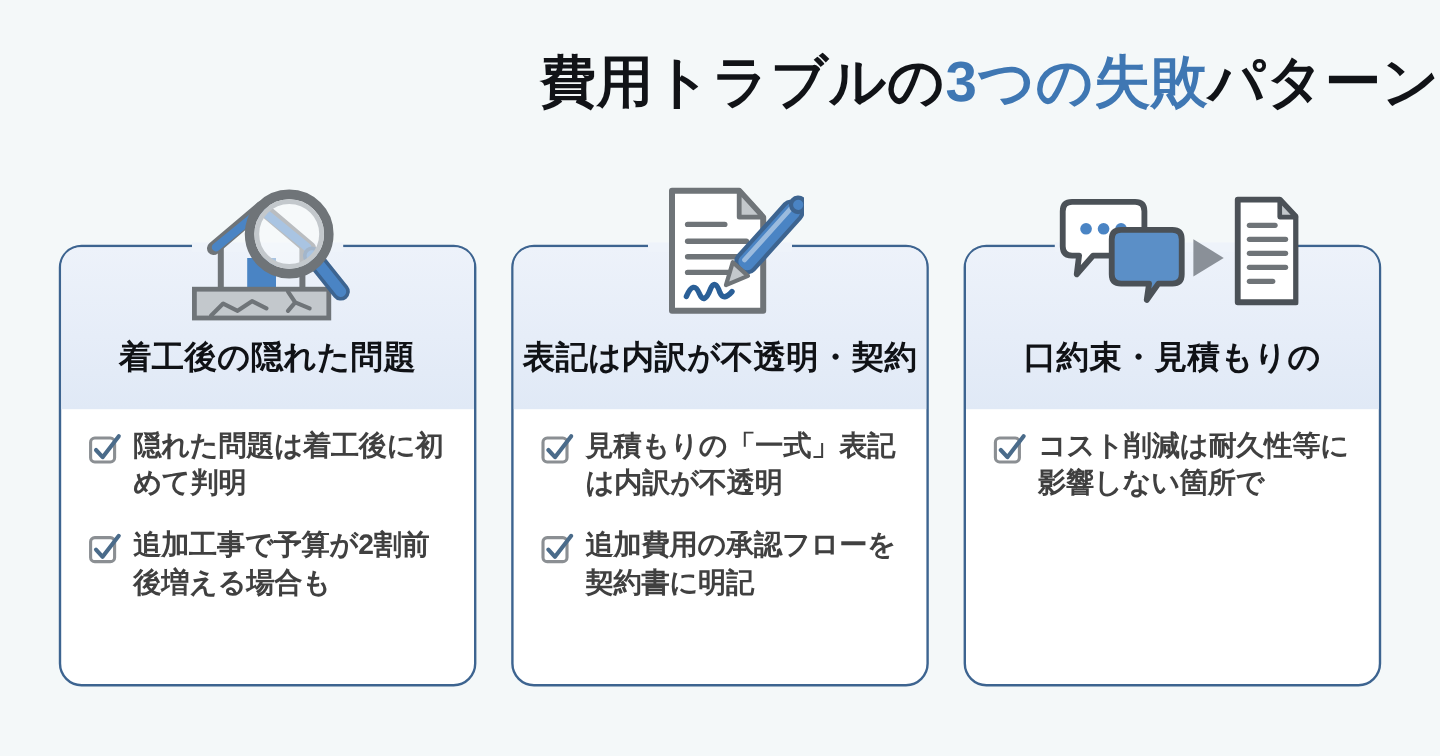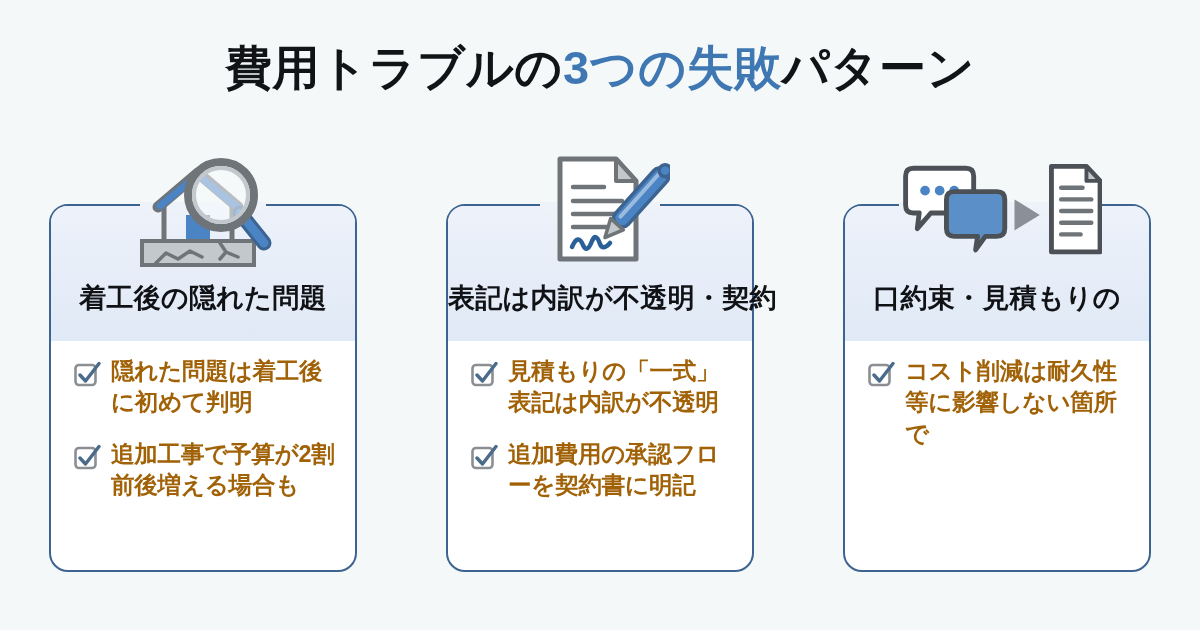--- a/index.html
+++ b/index.html
@@ -14,21 +14,21 @@
     overflow: hidden;
     position: relative;
   }
 
   
   .title-wrap {
     position: absolute;
     top: 42px;
     left: 0;
     width: 1200px;
-    text-align: center;
+    text-align: right;
   }
   .title {
     font-size: 47px;
     font-weight: 700;
     color: #111317;
     letter-spacing: 0.5px;
     line-height: 1.1;
     white-space: nowrap;
   }
   .title .accent {
@@ -40,21 +40,21 @@
     position: absolute;
     top: 204px;
     left: 49px;
     width: 1102px;
     height: 370px;
     display: flex;
     justify-content: space-between;
   }
   .card {
     position: relative;
-    width: 308px;
+    width: 348px;
     height: 368px;
     box-sizing: border-box;
     border: 2.5px solid #3d6490;
     border-radius: 19px;
     background: #ffffff;
     overflow: visible;
   }
   .card-clip {
     position: absolute;
     inset: 0;
@@ -125,21 +125,21 @@
     flex: 0 0 auto;
     width: 28px;
     height: 28px;
     margin-top: 4px;
     margin-right: 10px;
   }
   .bullet-text {
     font-size: 23.5px;
     font-weight: 700;
     line-height: 1.33;
-    color: #a16207;
+    color: #404040;
     letter-spacing: -0.2px;
   }
 </style>
 </head>
 <body>
 
 <div class="title-wrap">
   <div class="title"><span>費用トラブルの</span><span class="accent">3つの失敗</span><span>パターン</span></div>
 </div>
 

